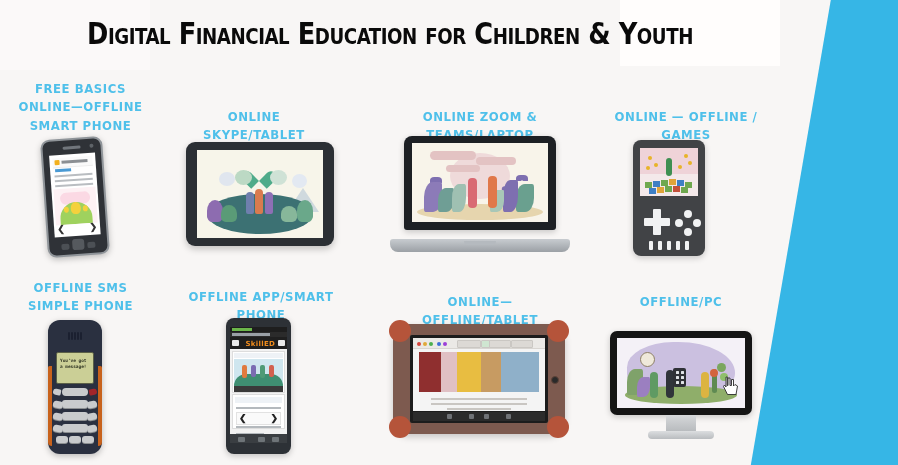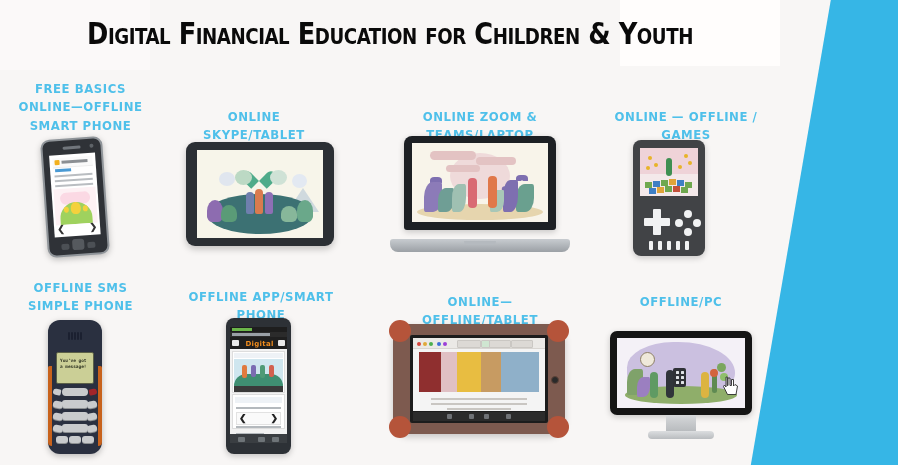--- a/index.html
+++ b/index.html
@@ -373,21 +373,21 @@
     <div class="body">
       <div class="scr">
         <div class="statusb">
             <div class="statusg"></div>
           </div>
         <div class="urlb">
             <i></i>
           </div>
         <div class="hdr">
           <div class="mnu" style="left:2px;"></div>
-          <div class="logo">Digital</div>
+          <div class="logo">SkillED</div>
           <div class="mnu" style="right:2px;"></div>
         </div>
         <div class="vid">
           <div class="vtitle"></div>
           <div class="vimg">
             <div class="vhill"></div>
             <div style="position:absolute;left:8px;bottom:8px;width:5px;height:13px;background:#e07a3f;border-radius:2px;"></div>
             <div style="position:absolute;left:17px;bottom:9px;width:5px;height:12px;background:#7a6cb2;border-radius:2px;"></div>
             <div style="position:absolute;left:26px;bottom:8px;width:5px;height:13px;background:#4f9a76;border-radius:2px;"></div>
             <div style="position:absolute;left:35px;bottom:9px;width:5px;height:12px;background:#d2604f;border-radius:2px;"></div>

